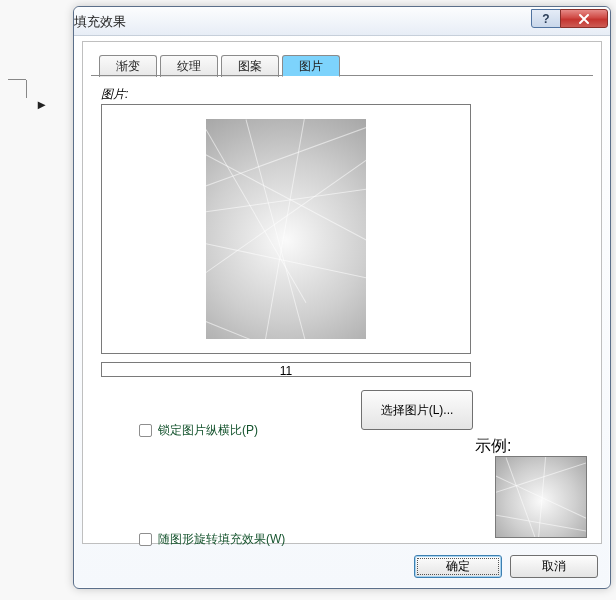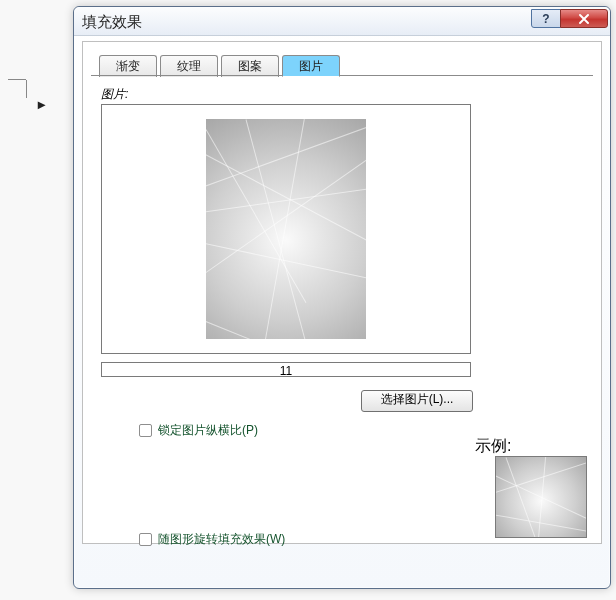--- a/index.html
+++ b/index.html
@@ -19,21 +19,21 @@
     background: linear-gradient(#ffffff, #f5f8fc);
     border: 1px solid #5b6f8a; border-radius: 6px;
     box-shadow: 0 0 10px rgba(0,0,0,0.2), inset 0 0 0 1px rgba(255,255,255,0.6);
   }
   .titlebar {
     height: 29px; display: flex; align-items: center;
     background: linear-gradient(#fcfdfe, #e7edf6);
     border-bottom: 1px solid #c6cfda; border-radius: 6px 6px 0 0;
     position: relative;
   }
-  .titlebar .title { font-size: 15px; color: #222; padding-left: 8px; line-height: 29px; }
+  .titlebar .title { font-size: 13px; color: #222; padding-left: 0; line-height: 29px; }
   .wincontrols { position: absolute; right: 2px; top: 2px; display: flex; }
   .winbtn { height: 19px; display: flex; align-items: center; justify-content: center; border: 1px solid #5073a0; background: linear-gradient(#e5ecf7,#c9d7ea); margin-left: -1px; }
   .winbtn.help { width: 30px; border-radius: 0 0 0 3px; }
   .winbtn.close {
     width: 48px; border-radius: 0 3px 3px 0;
     background: linear-gradient(#e68a87, #d04b46 45%, #c53530 55%, #cd5c55);
     border-color: #8a2f2a;
   }
   .winbtn.help span { font-size: 12px; font-weight: bold; color: #2a3d58; }
   .winbtn.close svg { display: block; }
@@ -69,23 +69,23 @@
   }
   .imgpreview .line { position: absolute; background: rgba(255,255,255,0.55); height: 1px; transform-origin: left center; }
 
   .namebox {
     position: absolute; left: 18px; top: 320px; width: 370px; height: 15px;
     border: 1px solid #7a7a7a; text-align: center; font-size: 12px; line-height: 17px;
     background: #fff;
   }
 
   .selectbtn {
-    position: absolute; left: 278px; top: 348px; width: 112px; height: 22px;
+    position: absolute; left: 278px; top: 348px; width: 112px; height: 40px;
     border: 1px solid #707070; background: linear-gradient(#fcfcfc,#e4e4e4);
-    font-size: 12px; border-radius: 3px; display: flex; justify-content: center;
+    font-size: 12px; border-radius: 3px; display: flex; align-items: center; justify-content: center;
   }
 
   .chk { position: absolute; display: flex; align-items: center; font-size: 12px; color: #14532d; margin-left: 36px; }
   .chk .box { width: 13px; height: 13px; border: 1px solid #8e8e8e; background: #fff; margin-right: 6px; border-radius: 2px; }
   .chk.lock { left: 20px; top: 380px; }
   .chk.rotate { left: 20px; top: 489px; }
 
   .samplelabel { position: absolute; left: 392px; top: 394px; font-size: 16px; }
   .sample {
     position: absolute; left: 412px; top: 414px; width: 92px; height: 82px;
@@ -177,14 +177,22 @@
       <div class="line" style="left:50px; top:-5px; width:120px; transform:rotate(95deg);"></div>
     </div>
 
     <label class="chk rotate">
       <span class="box"></span>
       <span>随图形旋转填充效果(W)</span>
     </label>
 
   </div>
 
+  <div class="footer">
+    <div class="btn default">
+      <span>确定</span>
+    </div>
+    <div class="btn">
+      <span>取消</span>
+    </div>
+  </div>
 
 </div>
 
 </body></html>

